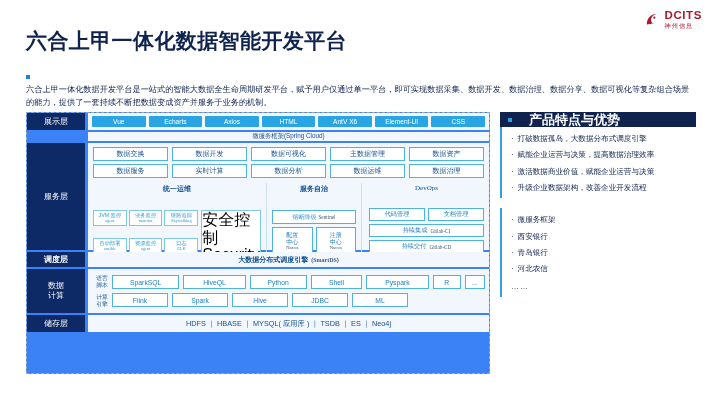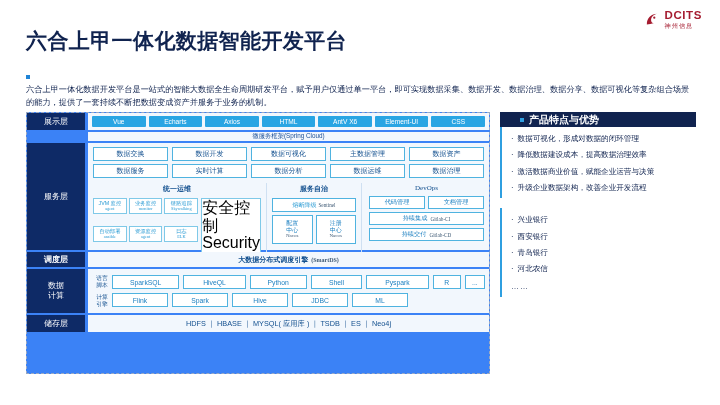--- a/index.html
+++ b/index.html
@@ -97,21 +97,21 @@
     color: #13508f; font-size: 7px;
     display: flex; align-items: center; justify-content: center;
   }
   .trio { display: flex; gap: 5px; margin-top: 5px; }
   .trio-col { position: relative; padding-top: 1px; }
   .trio-col.ops { flex: 0 0 168px; }
   .trio-col.gov { flex: 0 0 96px; border-left: 1px solid #cfe0f2; border-right: 1px solid #cfe0f2; padding: 1px 5px 0 5px; }
   .trio-col.dev { flex: 1 1 auto; padding-left: 2px; }
   .trio-title {
     text-align: center; font-size: 7px; color: #13508f;
-    font-weight: bold; margin-bottom: 4px;
+    font-weight: bold; margin-bottom: 16px;
   }
   .trio-title.en { font-weight: normal; font-family: "Liberation Serif", serif; }
   .ops-wrap { display: flex; gap: 3px; }
   .ops-grid { flex: 1 1 auto; display: grid; grid-template-columns: repeat(3, 1fr); gap: 2px; }
   .mini {
     border: 1px solid #7fc9e8; background: #ffffff;
     height: 16px; display: flex; flex-direction: column;
     align-items: center; justify-content: center; line-height: 1.05;
   }
   .mini .cn { font-size: 5.3px; color: #2a9bd4; }
@@ -183,23 +183,23 @@
   }
 
   
   .side {
     position: absolute; left: 500px; top: 112px;
     width: 196px; height: 262px;
   }
   .panel { margin-bottom: 10px; }
   .panel-head {
     background: #10234f; color: #ffffff;
-    height: 15px; display: flex; align-items: center; gap: 5px;
-    padding-left: 20px;
-    font-size: 10px; font-weight: bold;
+    height: 15px; display: flex; align-items: center; gap: 17px;
+    padding-left: 8px;
+    font-size: 13px; font-weight: bold;
   }
   .panel-head .sq { width: 4px; height: 4px; background: #2f9fe0; }
   .panel-body {
     border-left: 2px solid #2f9fe0;
     padding: 8px 0 6px 9px;
     background: #ffffff;
   }
   .side-item {
     font-size: 7.6px; color: #10234f; line-height: 1.1;
     margin-bottom: 8px; display: flex; gap: 4px;
@@ -402,42 +402,42 @@
   <div class="side">
 
     <div class="panel">
       <div class="panel-head">
         <span class="sq"></span>
         <span>产品特点与优势</span>
       </div>
       <div class="panel-body">
         <div class="side-item">
           <span class="dot">·</span>
-          <span>数据可视化，形成对数据的闭环管理</span>
-        </div>
-        <div class="side-item">
-          <span class="dot">·</span>
-          <span>降低数据建设成本，提高数据治理效率</span>
+          <span>打破数据孤岛，大数据分布式调度引擎</span>
+        </div>
+        <div class="side-item">
+          <span class="dot">·</span>
+          <span>赋能企业运营与决策，提高数据治理效率</span>
         </div>
         <div class="side-item">
           <span class="dot">·</span>
           <span>激活数据商业价值，赋能企业运营与决策</span>
         </div>
         <div class="side-item">
           <span class="dot">·</span>
           <span>升级企业数据架构，改善企业开发流程</span>
         </div>
       </div>
     </div>
 
     <div class="panel">
       <div class="panel-body">
         <div class="side-item">
           <span class="dot">·</span>
-          <span>兴业银行</span>
+          <span>微服务框架</span>
         </div>
         <div class="side-item">
           <span class="dot">·</span>
           <span>西安银行</span>
         </div>
         <div class="side-item">
           <span class="dot">·</span>
           <span>青岛银行</span>
         </div>
         <div class="side-item">

